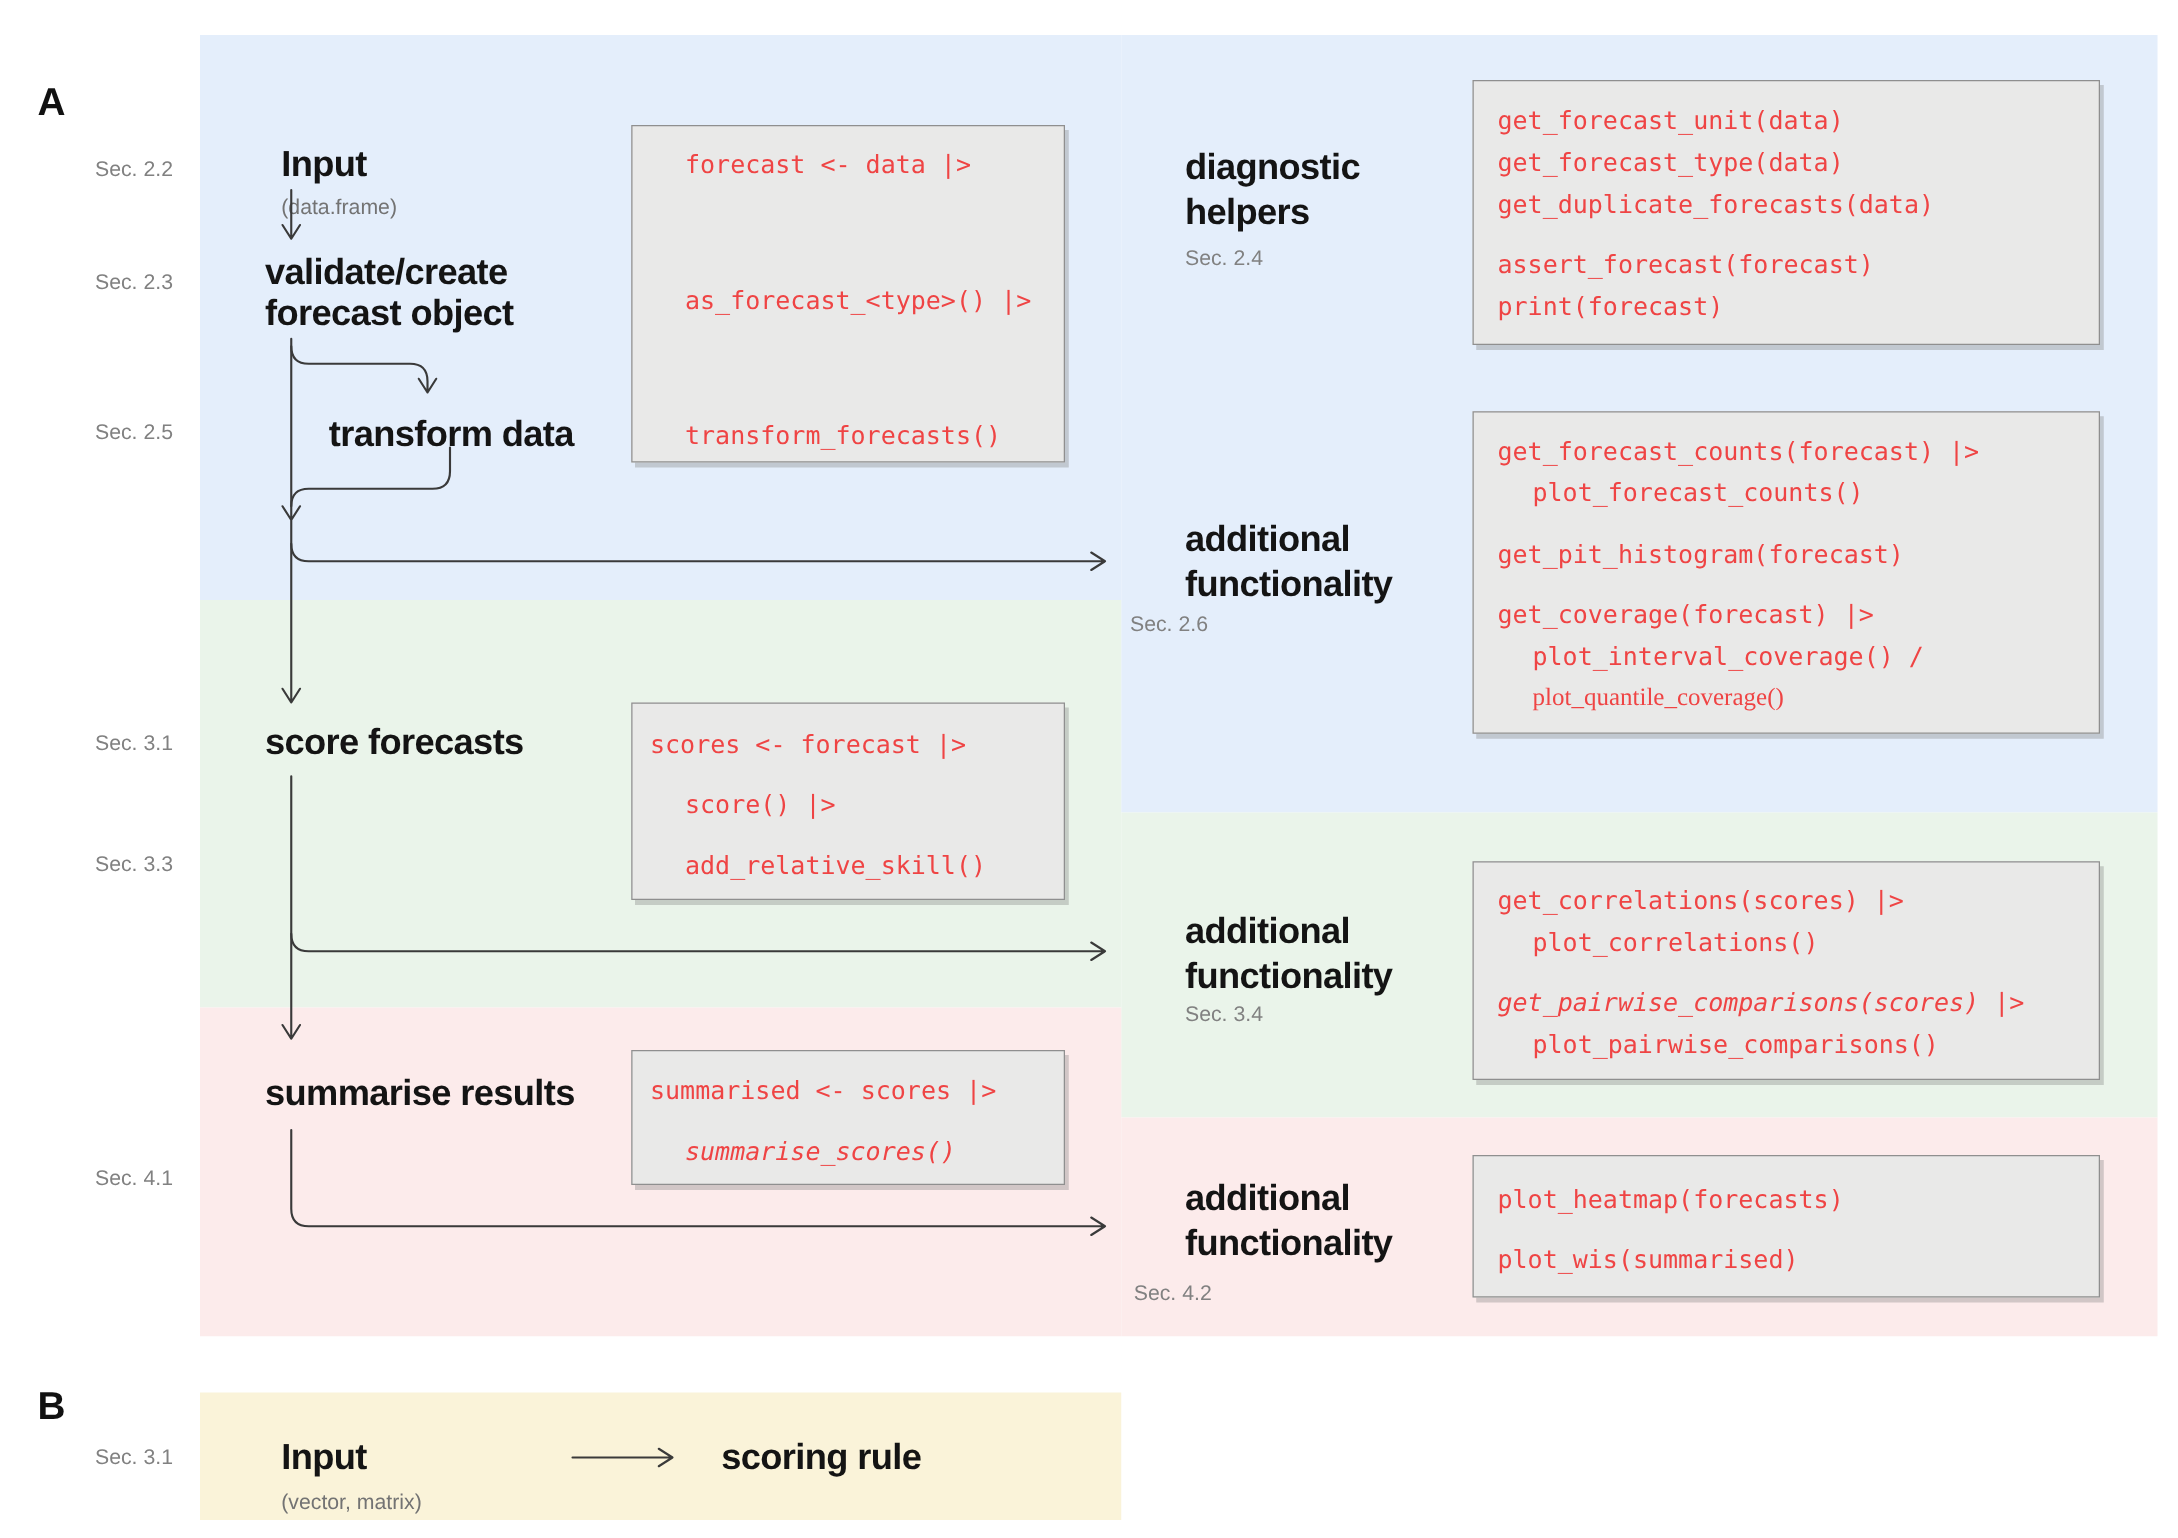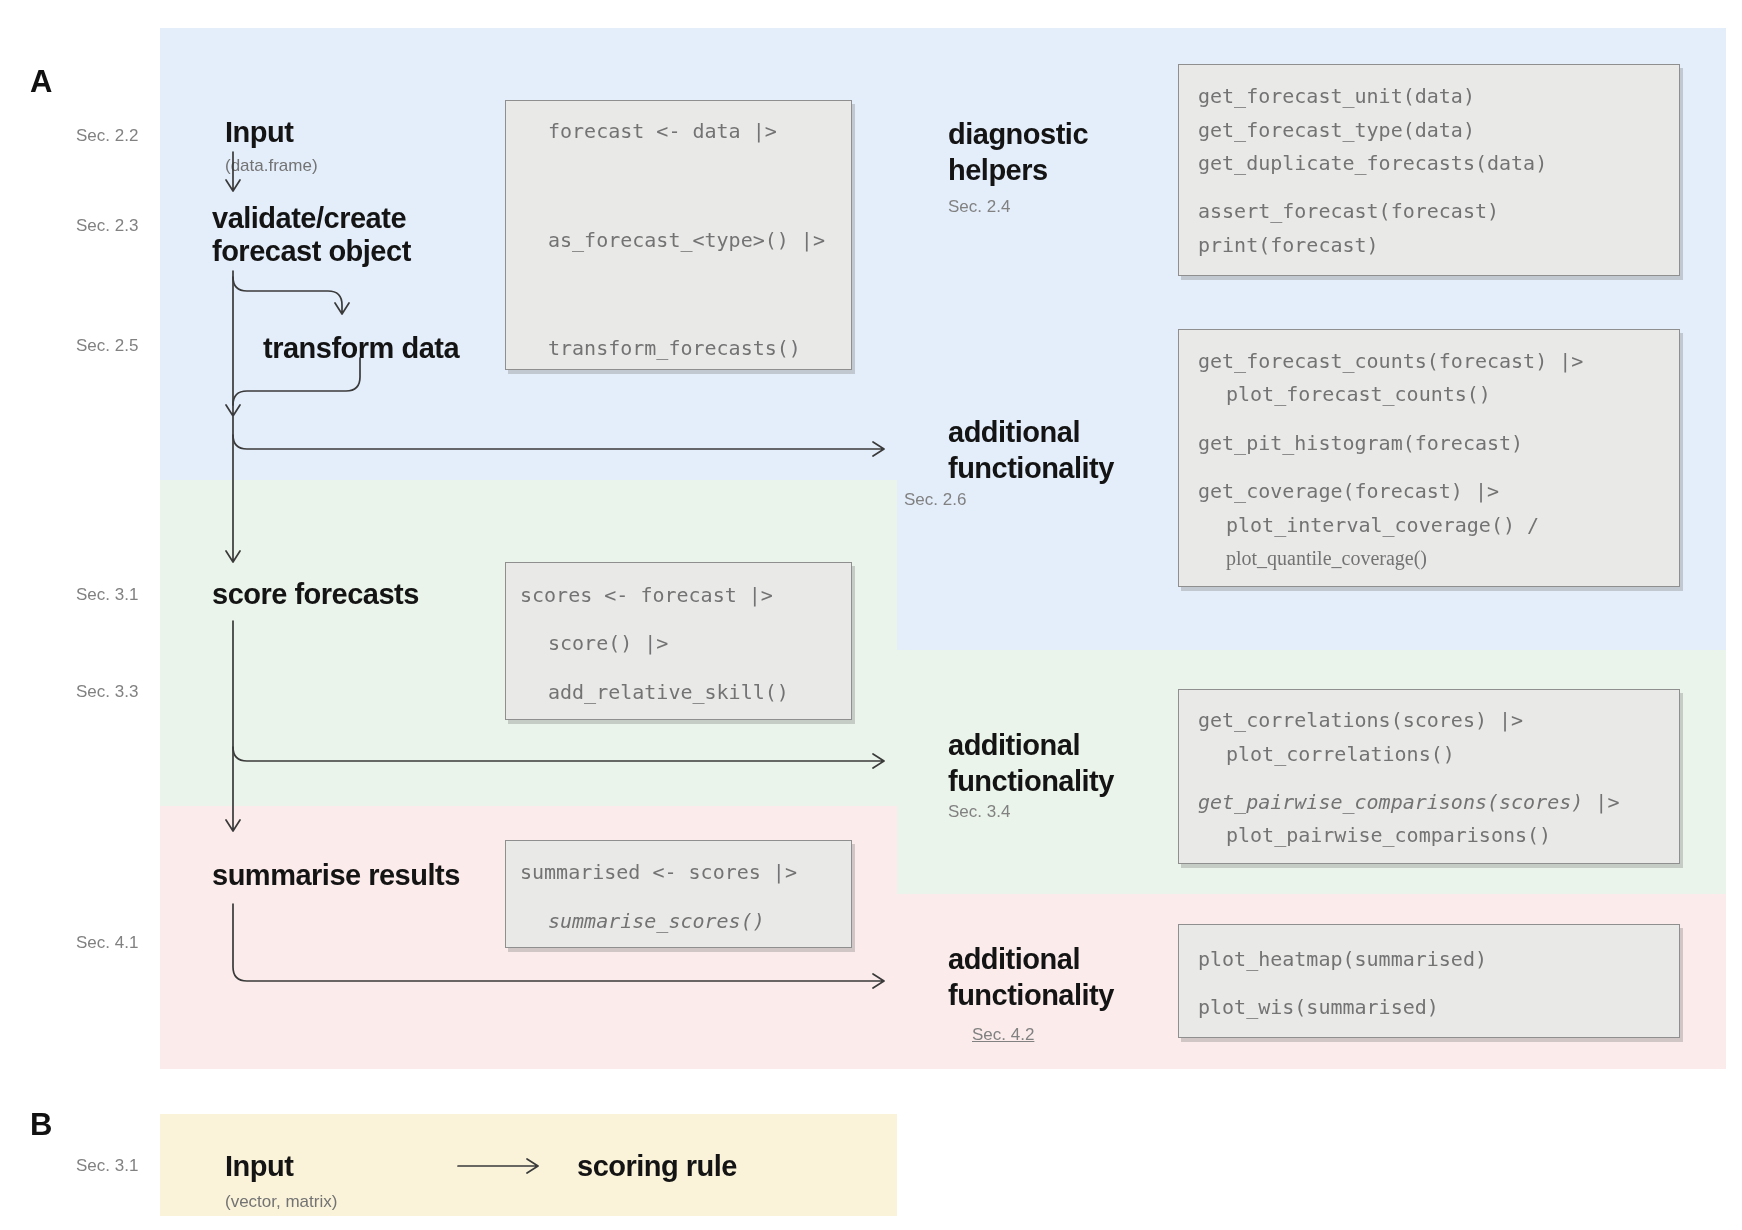--- a/index.html
+++ b/index.html
@@ -14,21 +14,21 @@
        line-height:34px;letter-spacing:-0.5px;}
   .seclabel{position:absolute;font-size:17px;color:#818181;line-height:22px;white-space:nowrap;}
   .heading{position:absolute;font-weight:700;font-size:29px;color:#141414;
        letter-spacing:-0.5px;line-height:33px;white-space:nowrap;flex-direction:column;}
   .rheading{line-height:36px;}
   .inline-note{font-size:17px;font-weight:400;color:#737373;letter-spacing:0;margin-left:13px;}
   .hrow{display:flex;align-items:baseline;}
   .codebox{position:absolute;background:var(--box-bg);border:1.5px solid var(--box-border);
        box-shadow:3px 4px 0 rgba(130,130,130,0.35);box-sizing:border-box;}
   .codeline{position:absolute;font-family:"DejaVu Sans Mono",monospace;font-size:20px;
-       color:#737373;line-height:24px;height:24px;white-space:pre;}
+       color:#ef4444;line-height:24px;height:24px;white-space:pre;}
   svg.arrows{position:absolute;left:0;top:0;}
   svg.arrows path{stroke:var(--arrow);stroke-width:1.7;fill:none;stroke-linecap:round;stroke-linejoin:round;}
 </style>
 </head>
 <body>
 
 <div class="bg bg-blue" style="left:160px;top:28px;width:737px;height:452px;"></div>
 <div class="bg bg-blue" style="left:897px;top:28px;width:829px;height:622px;"></div>
 <div class="bg bg-green" style="left:160px;top:480px;width:737px;height:326px;"></div>
 <div class="bg bg-green" style="left:897px;top:650px;width:829px;height:244px;"></div>
@@ -74,21 +74,21 @@
 <div class="heading rheading" style="left:948px;top:727px;">
   <div>additional</div>
   <div>functionality</div>
 </div>
 <div class="seclabel" style="left:948px;top:801px;">Sec. 3.4</div>
 
 <div class="heading rheading" style="left:948px;top:941px;">
   <div>additional</div>
   <div>functionality</div>
 </div>
-<div class="seclabel" style="left:972px;top:1024px;text-decoration:underline;">Sec. 4.2</div>
+<div class="seclabel" style="left:907px;top:1024px;">Sec. 4.2</div>
 
 <div class="codebox" style="left:505px;top:100px;width:347px;height:270px;"></div>
 <div class="codeline" style="left:548px;top:119px;">forecast &lt;- data |&gt;</div>
 <div class="codeline" style="left:548px;top:228px;">as_forecast_&lt;type&gt;() |&gt;</div>
 <div class="codeline" style="left:548px;top:336px;">transform_forecasts()</div>
 
 <div class="codebox" style="left:505px;top:562px;width:347px;height:158px;"></div>
 <div class="codeline" style="left:520px;top:583px;">scores &lt;- forecast |&gt;</div>
 <div class="codeline" style="left:548px;top:631px;">score() |&gt;</div>
 <div class="codeline" style="left:548px;top:680px;">add_relative_skill()</div>
@@ -112,21 +112,21 @@
 <div class="codeline" style="left:1226px;top:513px;">plot_interval_coverage() /</div>
 <div class="codeline" style="left:1226px;top:546px;font-family:Liberation Serif, serif;">plot_quantile_coverage()</div>
 
 <div class="codebox" style="left:1178px;top:689px;width:502px;height:175px;"></div>
 <div class="codeline" style="left:1198px;top:708px;">get_correlations(scores) |&gt;</div>
 <div class="codeline" style="left:1226px;top:742px;">plot_correlations()</div>
 <div class="codeline" style="left:1198px;top:790px;font-style:italic;">get_pairwise_comparisons(scores) |&gt;</div>
 <div class="codeline" style="left:1226px;top:823px;">plot_pairwise_comparisons()</div>
 
 <div class="codebox" style="left:1178px;top:924px;width:502px;height:114px;"></div>
-<div class="codeline" style="left:1198px;top:947px;">plot_heatmap(summarised)</div>
+<div class="codeline" style="left:1198px;top:947px;">plot_heatmap(forecasts)</div>
 <div class="codeline" style="left:1198px;top:995px;">plot_wis(summarised)</div>
 
 <div class="heading hrow" style="left:212px;top:1148px;line-height:36px;">
   <span>Input</span>
   <span class="inline-note">(vector, matrix)</span>
 </div>
 <div class="heading" style="left:577px;top:1148px;line-height:36px;">scoring rule</div>
 
 <svg class="arrows" width="1742" height="1230" viewBox="0 0 1742 1230" aria-hidden="true">
   <path d="M233,152 L233,189 M226,180 L233,191 L240,180"></path>

